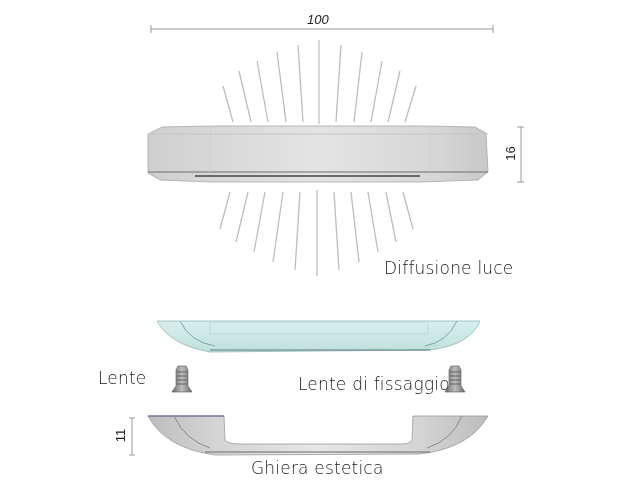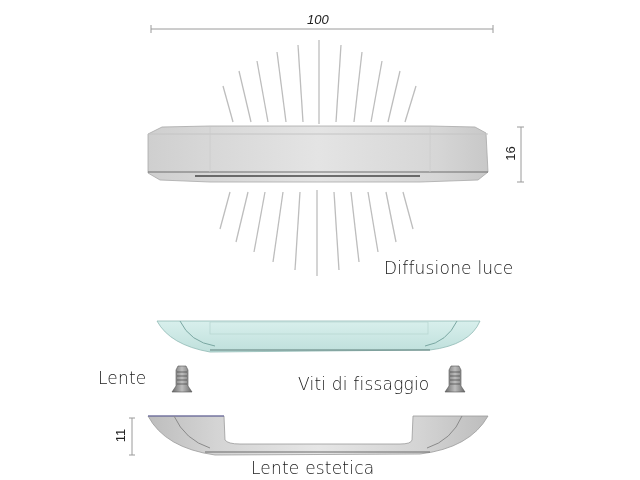--- a/index.html
+++ b/index.html
@@ -128,14 +128,14 @@
     <line x1="129" y1="455" x2="135" y2="455" stroke="#9a9a9a" stroke-width="1"></line>
   </g>
 </svg>
 
 <div class="abs dim-text" style="left:307px; top:12px;font-style:italic;">100</div>
 <div class="abs dim-text" style="left:503px; top:146px; transform: rotate(-90deg); transform-origin: center;">16</div>
 <div class="abs dim-text" style="left:114px; top:428px; transform: rotate(-90deg); transform-origin: center;">11</div>
 
 <div class="abs label" style="left:384px; top:258px;text-align:right;">Diffusione luce</div>
 <div class="abs label" style="left:98px; top:320px;margin-top:48px;">Lente</div>
-<div class="abs label" style="left:298px; top:374px;">Viti di fissaggio</div>
-<div class="abs label" style="left:251px; top:458px;">Lente estetica</div>
+<div class="abs label" style="left:298px; top:374px;">Lente di fissaggio</div>
+<div class="abs label" style="left:251px; top:458px;">Ghiera estetica</div>
 
 </body></html>

